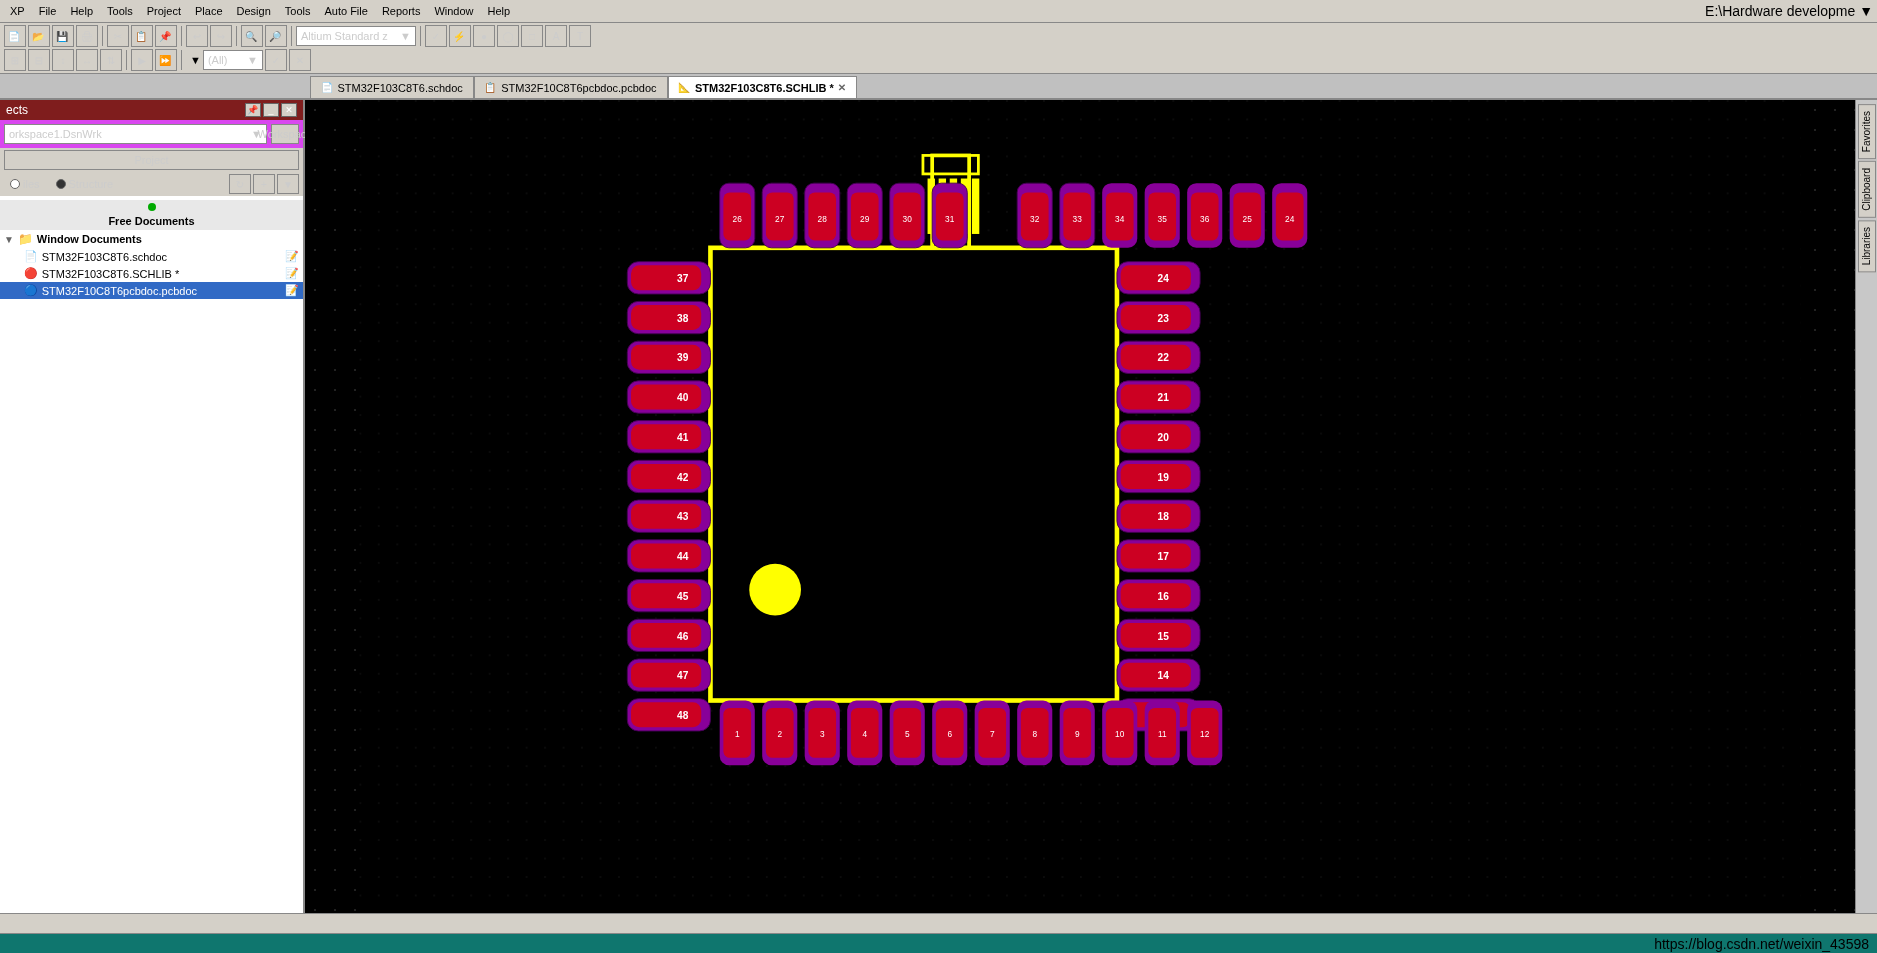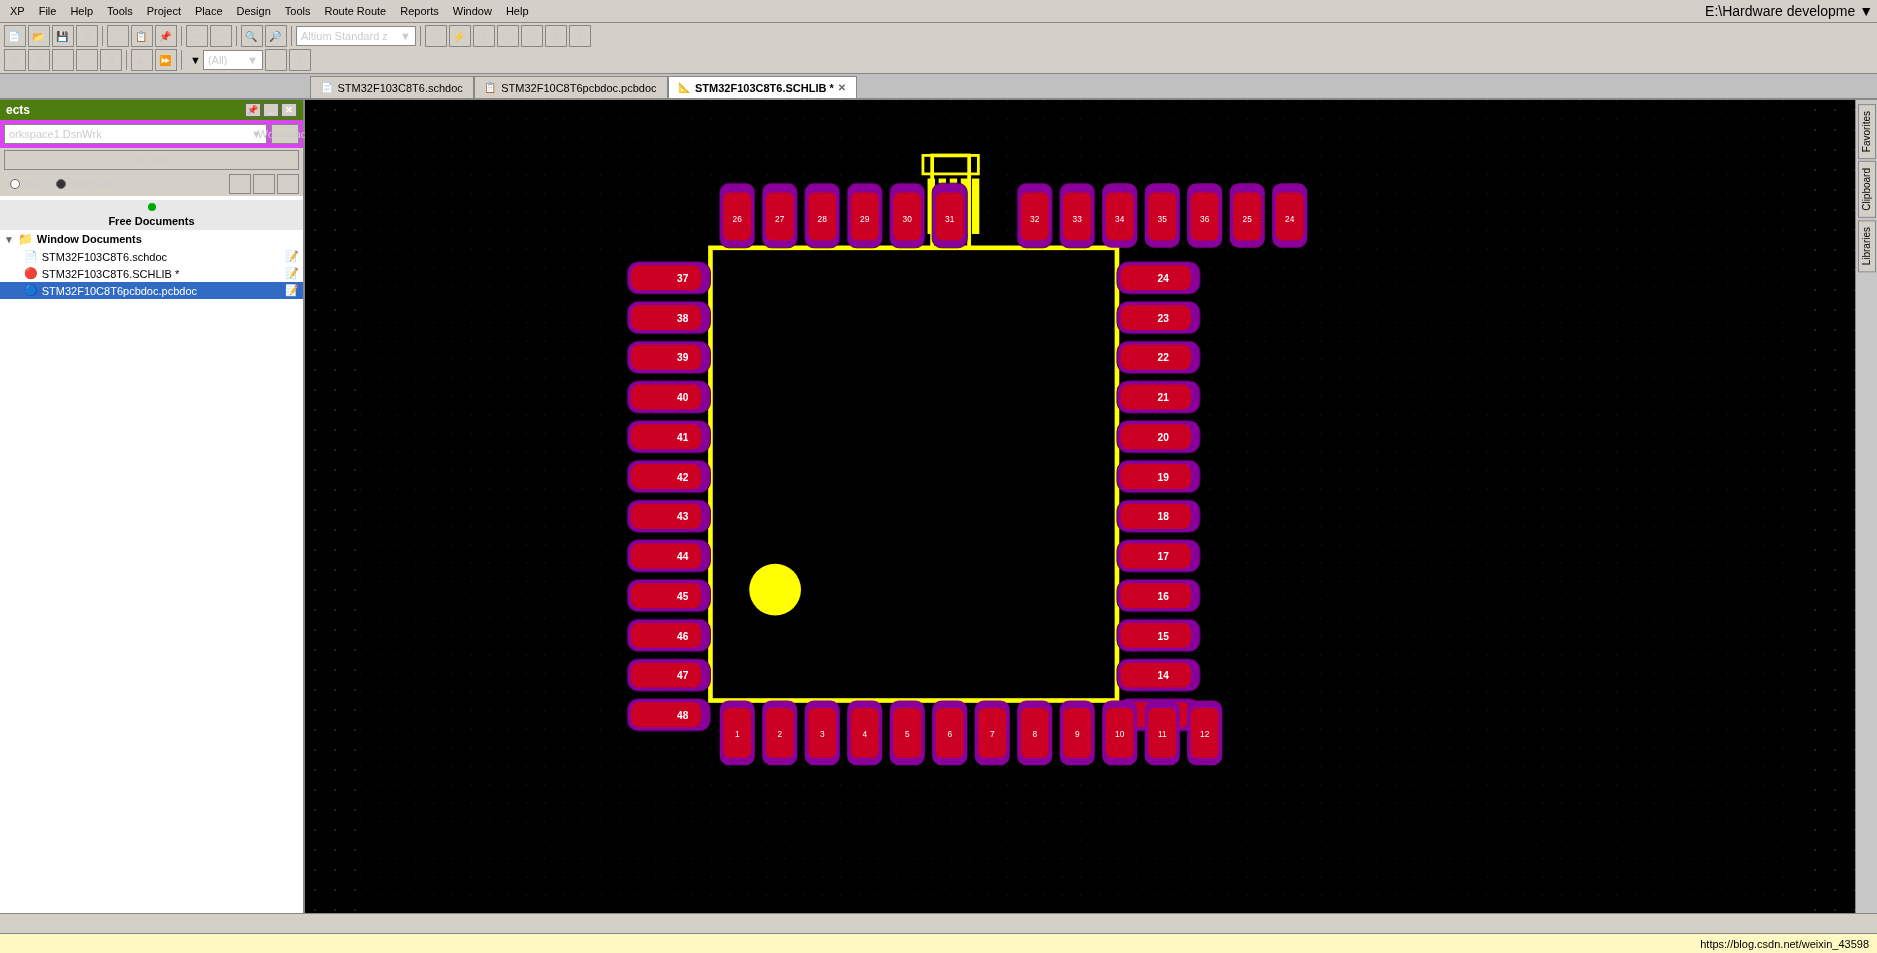--- a/index.html
+++ b/index.html
@@ -85,25 +85,25 @@
     
     #left-panel {
       width: 305px;
       background: #d4d0c8;
       border-right: 2px solid #888;
       display: flex;
       flex-direction: column;
       flex-shrink: 0;
     }
     #panel-header {
-      background: #4d7c0f;
+      background: #7f1d1d;
       color: #fff;
       padding: 3px 6px;
       font-size: 12px;
-      font-weight: bold;
+      font-weight: normal;
       display: flex;
       align-items: center;
       justify-content: space-between;
     }
     #panel-header-btns { display: flex; gap: 2px; }
     .panel-btn {
       width: 16px; height: 14px;
       background: #d4d0c8;
       border: 1px solid #666;
       font-size: 9px;
@@ -229,26 +229,26 @@
       border-top: 1px solid #888;
       display: flex;
       align-items: center;
       padding: 0 8px;
       font-size: 11px;
       color: #000;
       gap: 8px;
     }
     #status-bar-bottom {
       height: 20px;
-      background: #fef9c3;
+      background: #0f766e;
       border-top: 1px solid #888;
       display: flex;
       align-items: center;
       padding: 0 8px;
-      font-size: 11px;
+      font-size: 14px;
       color: #000;
       justify-content: flex-end;
     }
 
     
     #pcb-svg {
       position: absolute;
       top: 0; left: 0;
       width: 100%; height: 100%;
     }
@@ -258,21 +258,21 @@
 
 <div id="menu-bar">
   <span class="menu-item">XP</span>
   <span class="menu-item">File</span>
   <span class="menu-item">Help</span>
   <span class="menu-item">Tools</span>
   <span class="menu-item">Project</span>
   <span class="menu-item">Place</span>
   <span class="menu-item">Design</span>
   <span class="menu-item">Tools</span>
-  <span class="menu-item">Route Route</span>
+  <span class="menu-item">Auto File</span>
   <span class="menu-item">Reports</span>
   <span class="menu-item">Window</span>
   <span class="menu-item">Help</span>
   <span style="margin-left: auto; font-size:14px; color:#000;">E:\Hardware developme ▼</span>
 </div>
 
 <div id="toolbar">
 
   <div style="display:flex; flex-direction:column; gap:2px;">
     <div style="display:flex; gap:2px; align-items:center;">

